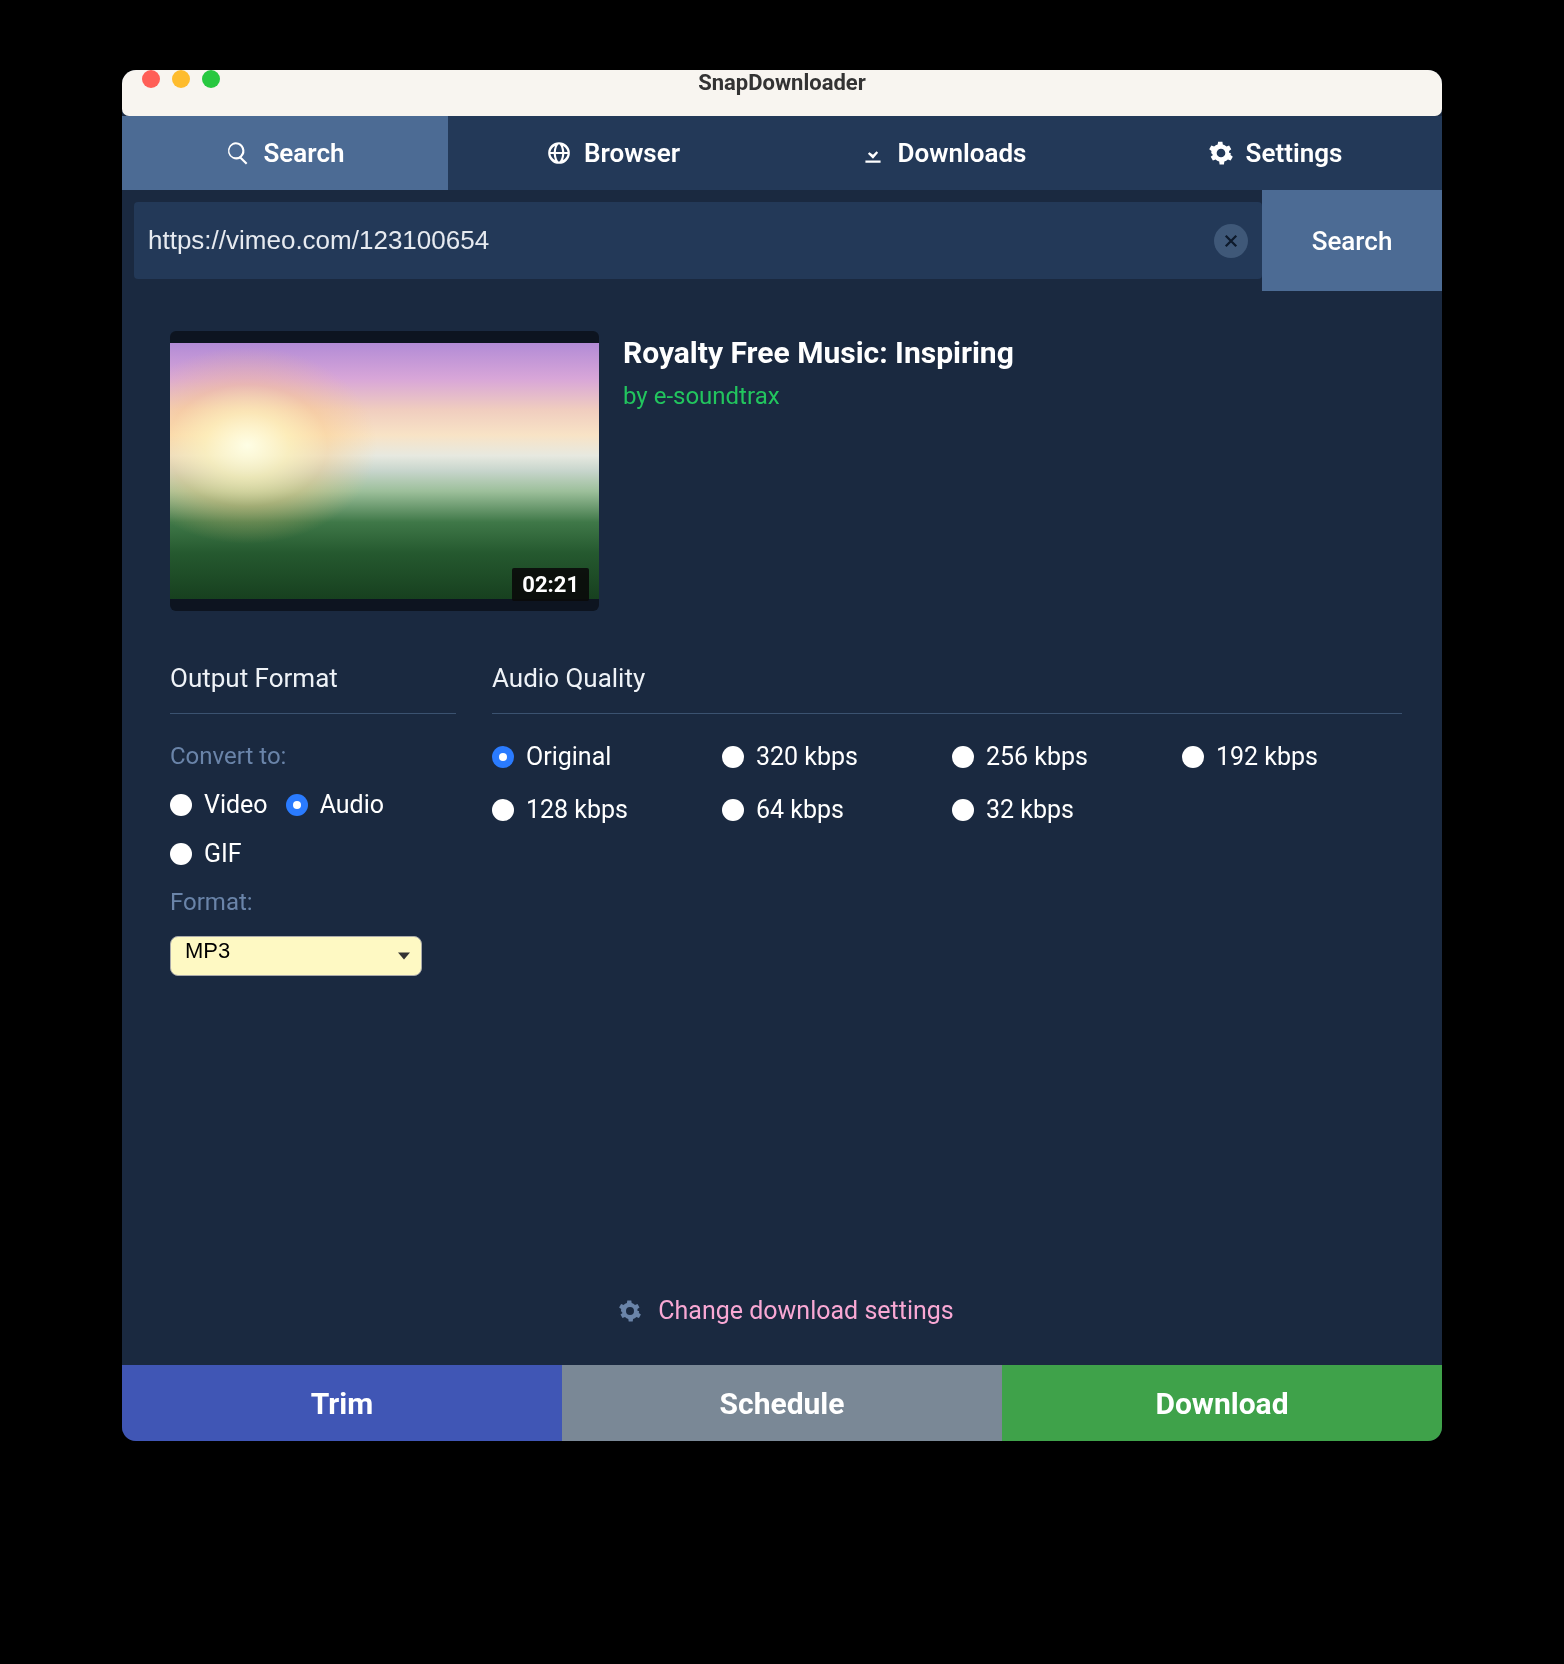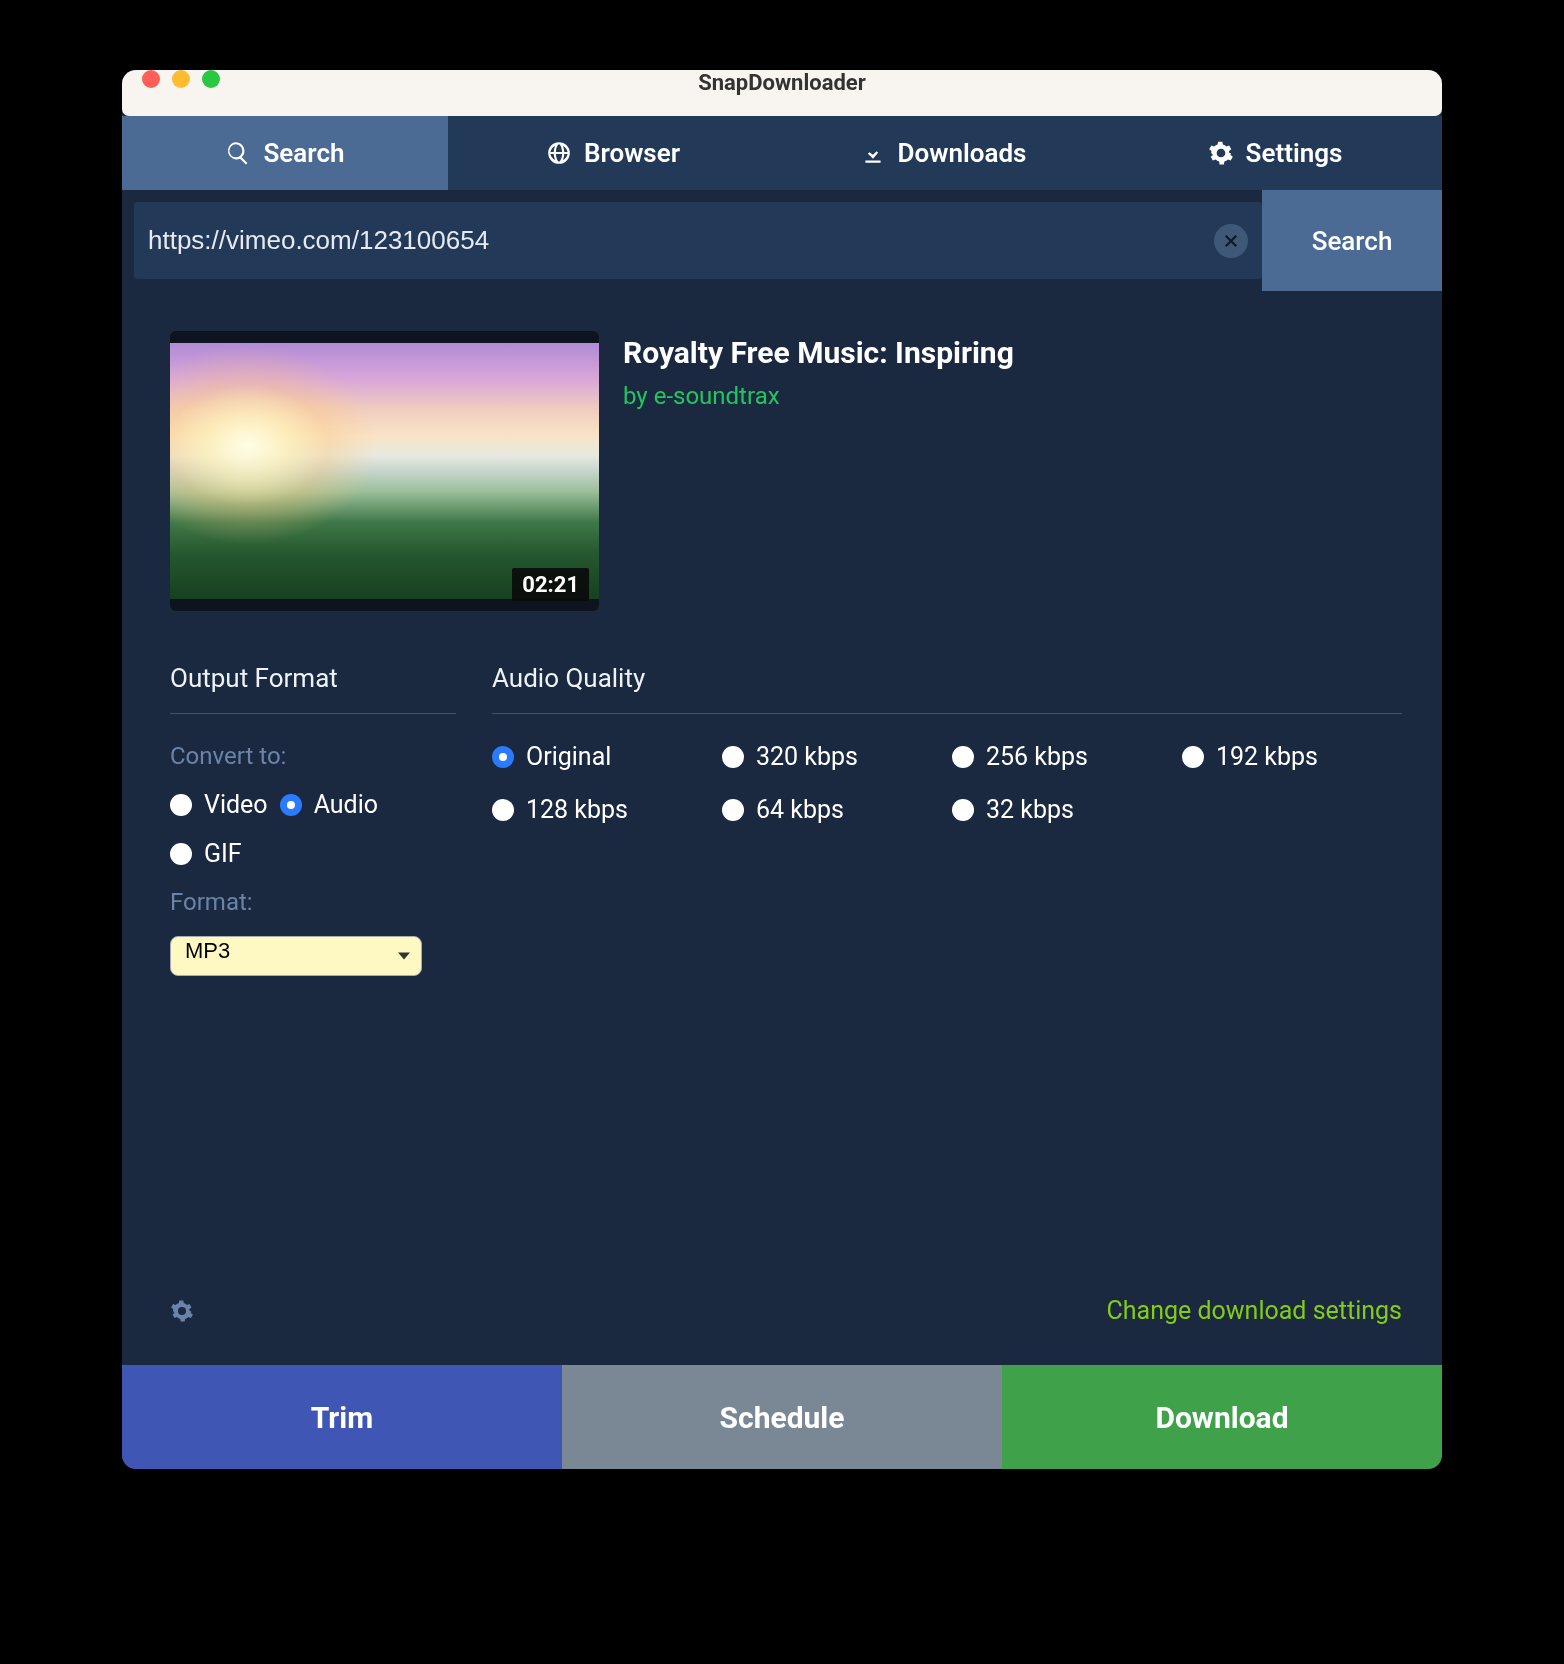--- a/index.html
+++ b/index.html
@@ -171,21 +171,21 @@
     border-bottom: 1px solid #3b5270;
     margin-bottom: 28px;
   }
   .sub-label {
     color: #6a84a9;
     font-size: 24px;
     margin-bottom: 20px;
   }
   .radio-row {
     display: flex;
-    gap: 12px;
+    gap: 18px;
     align-items: flex-end;
     margin-bottom: 20px;
     flex-wrap: wrap;
   }
   .radio-item {
     display: flex;
     align-items: center;
     gap: 12px;
     font-size: 25px;
     color: #fff;
@@ -255,34 +255,34 @@
 
   .quality-grid {
     display: grid;
     grid-template-columns: repeat(4, 1fr);
     gap: 24px 10px;
   }
   .quality-grid .radio-item { margin: 0; }
 
   .change-settings {
     display: flex;
-    justify-content: space-between;
+    justify-content: center;
     align-items: center;
     gap: 16px;
-    color: #84cc16;
+    color: #f9a8d4;
     font-size: 25px;
     margin-top: 320px;
     margin-bottom: 30px;
     cursor: pointer;
   }
   .change-settings svg { width: 24px; height: 24px; fill: #6a84a9; }
 
   .action-bar {
     display: flex;
-    height: 104px;
+    height: 76px;
   }
   .action-btn {
     flex: 1;
     display: flex;
     align-items: center;
     justify-content: center;
     font-size: 30px;
     font-weight: 700;
     color: #fff;
     cursor: pointer;

